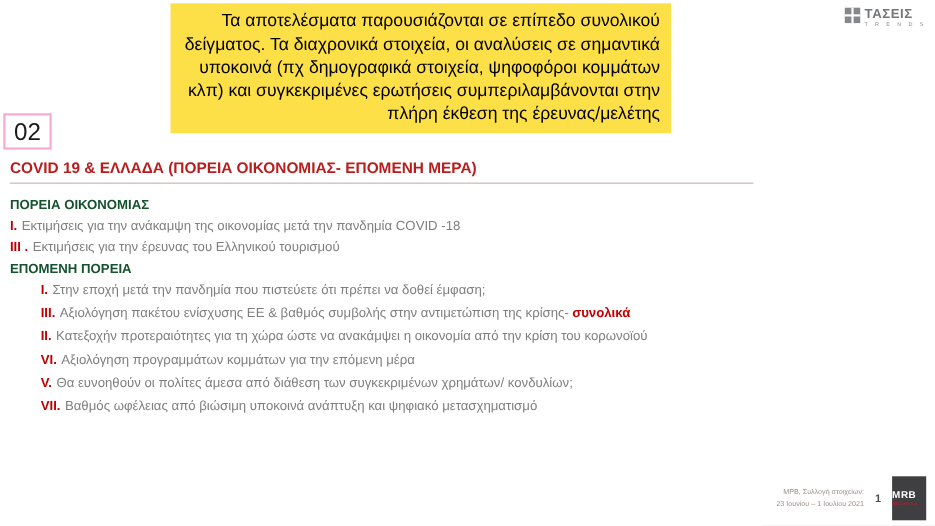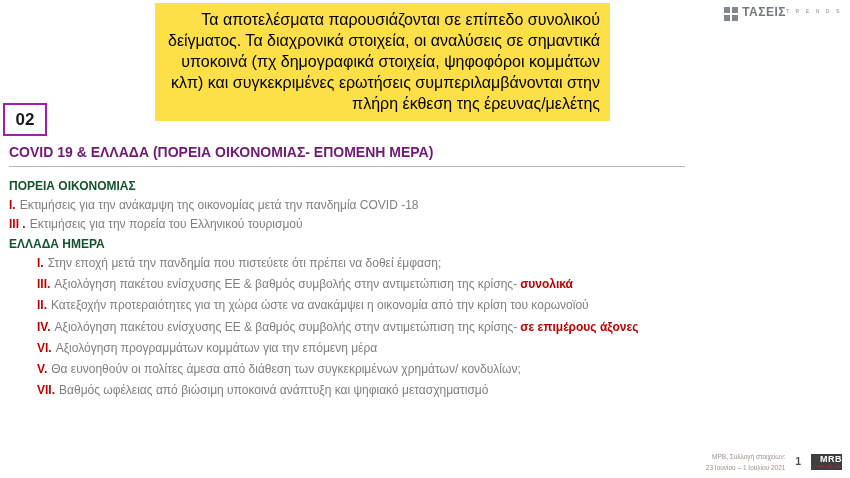--- a/index.html
+++ b/index.html
@@ -4,65 +4,65 @@
 <style>
   html,body { margin:0; padding:0; background:#e9e9e9; font-family:"Liberation Sans", sans-serif; }
   .slide {
     position:relative; width:850px; height:478px; background:#ffffff;
     overflow:hidden; margin:0 auto;
   }
 
   
   .num-box {
     position:absolute; left:3px; top:103px; width:44px; height:33px;
-    border:2px solid #a21caf; background:#fff; box-sizing:border-box;
+    border:2px solid #f9a8d4; background:#fff; box-sizing:border-box;
     display:flex; align-items:center; justify-content:center;
-    font-size:17px; font-weight:bold; color:#1a1a1a;
+    font-size:22px; font-weight:normal; color:#1a1a1a;
   }
 
   
   .note-box {
     position:absolute; left:155px; top:3px; width:455px; box-sizing:border-box;
     background:#fde047; color:#000; padding:6px 10px;
     font-size:16px; line-height:1.32; text-align:right;
   }
 
   
   .brand { position:absolute; top:6px; right:8px; display:flex; align-items:flex-start; gap:4px; }
   .brand-icon {
     width:14px; height:14px; margin-top:1px;
     background:
       linear-gradient(#fff,#fff) center/100% 2px no-repeat,
       linear-gradient(#fff,#fff) center/2px 100% no-repeat,
       #84878b;
   }
-  .brand-text { display:flex; flex-direction:row; }
+  .brand-text { display:flex; flex-direction:column; }
   .brand-name { font-size:12px; font-weight:bold; color:#75787b; letter-spacing:0.5px; line-height:1; }
   .brand-sub { font-size:5px; color:#8a8d90; letter-spacing:2.6px; margin-top:2px; text-align:left; }
 
   
   .content { position:absolute; left:9px; right:8px; top:144px; }
-  .slide-title { color:#701a75; font-weight:bold; font-size:14px; line-height:1.15; }
+  .slide-title { color:#b91c1c; font-weight:bold; font-size:14px; line-height:1.15; }
   .title-rule { border:0; border-top:1px solid #c9b0b0; margin:6px 0 12px 0; width:676px; }
 
   .section-heading { color:#14532d; font-weight:bold; font-size:12px; margin:2px 0 6px 0; }
   .item { font-size:12px; color:#7f7f7f; line-height:1.15; }
   .sec1 .item { margin-bottom:5px; }
   .sec2 .item { margin-bottom:7.5px;padding-left:28px; }
   .numeral { color:#C00000; font-weight:bold; margin-right:4px; }
   .item-highlight { color:#C00000; font-weight:bold; }
   .item-highlight:not(:empty) { margin-left:3px; }
 
   
   .footer { position:absolute; right:8px; bottom:5px; display:flex; align-items:center; gap:10px; }
   .source { text-align:right; font-size:6.5px; color:#9c8f89; line-height:1.7; }
   .page-num { font-size:10px; font-weight:bold; color:#4d4d4d; }
   .mrb-logo {
-    width:31px; height:16px; background:#3f3f41;
-    display:flex; flex-direction:column; align-items:flex-end; justify-content:center;
+    width:31px; height:40px; background:#3f3f41;
+    display:flex; flex-direction:column; align-items:flex-start; justify-content:center;
   }
   .mrb-text { color:#ffffff; font-weight:bold; font-size:9px; letter-spacing:0.5px; line-height:1.1; }
   .mrb-sub { color:#e8112d; font-size:3.5px; line-height:1.3; letter-spacing:0.3px; }
 </style>
 </head>
 <body>
 
 <div class="slide">
 
   <div class="num-box">02</div>
@@ -78,30 +78,29 @@
   </div>
 
   <div class="content">
     <div class="slide-title">COVID 19 &amp; ΕΛΛΑΔΑ (ΠΟΡΕΙΑ ΟΙΚΟΝΟΜΙΑΣ- ΕΠΟΜΕΝΗ ΜΕΡΑ)</div>
     <hr class="title-rule">
 
     <div class="sec1">
       <div class="section-heading">ΠΟΡΕΙΑ ΟΙΚΟΝΟΜΙΑΣ</div>
 
       <div class="item"><span class="numeral">I.</span><span>Εκτιμήσεις για την ανάκαμψη της οικονομίας μετά την πανδημία COVID -18</span><span class="item-highlight"></span></div>
-      <div class="item"><span class="numeral">III .</span><span>Εκτιμήσεις για την πορεία του Ελληνικού τουρισμού</span><span class="item-highlight"></span></div>
+      <div class="item"><span class="numeral">III .</span><span>Εκτιμήσεις για την έρευνας του Ελληνικού τουρισμού</span><span class="item-highlight"></span></div>
     </div>
 
     <div class="sec2">
-      <div class="section-heading">ΕΛΛΑΔΑ ΗΜΕΡΑ</div>
+      <div class="section-heading">ΕΠΟΜΕΝΗ ΠΟΡΕΙΑ</div>
 
       <div class="item"><span class="numeral">I.</span><span>Στην εποχή μετά την πανδημία που πιστεύετε ότι πρέπει να δοθεί έμφαση;</span><span class="item-highlight"></span></div>
       <div class="item"><span class="numeral">III.</span><span>Αξιολόγηση πακέτου ενίσχυσης ΕΕ &amp; βαθμός συμβολής στην αντιμετώπιση της κρίσης-</span><span class="item-highlight">συνολικά</span></div>
       <div class="item"><span class="numeral">II.</span><span>Κατεξοχήν προτεραιότητες για τη χώρα ώστε να ανακάμψει η οικονομία από την κρίση του κορωνοϊού</span><span class="item-highlight"></span></div>
-      <div class="item"><span class="numeral">IV.</span><span>Αξιολόγηση πακέτου ενίσχυσης ΕΕ &amp; βαθμός συμβολής στην αντιμετώπιση της κρίσης-</span><span class="item-highlight">σε επιμέρους άξονες</span></div>
       <div class="item"><span class="numeral">VI.</span><span>Αξιολόγηση προγραμμάτων κομμάτων για την επόμενη μέρα</span><span class="item-highlight"></span></div>
       <div class="item"><span class="numeral">V.</span><span>Θα ευνοηθούν οι πολίτες άμεσα από διάθεση των συγκεκριμένων χρημάτων/ κονδυλίων;</span><span class="item-highlight"></span></div>
       <div class="item"><span class="numeral">VII.</span><span>Βαθμός ωφέλειας από βιώσιμη υποκοινά ανάπτυξη και  ψηφιακό μετασχηματισμό</span><span class="item-highlight"></span></div>
     </div>
   </div>
 
   <div class="footer">
     <div class="source">
       <div>ΜΡΒ, Συλλογή στοιχείων:</div>
       <div>23 Ιουνίου – 1 Ιουλίου 2021</div>

